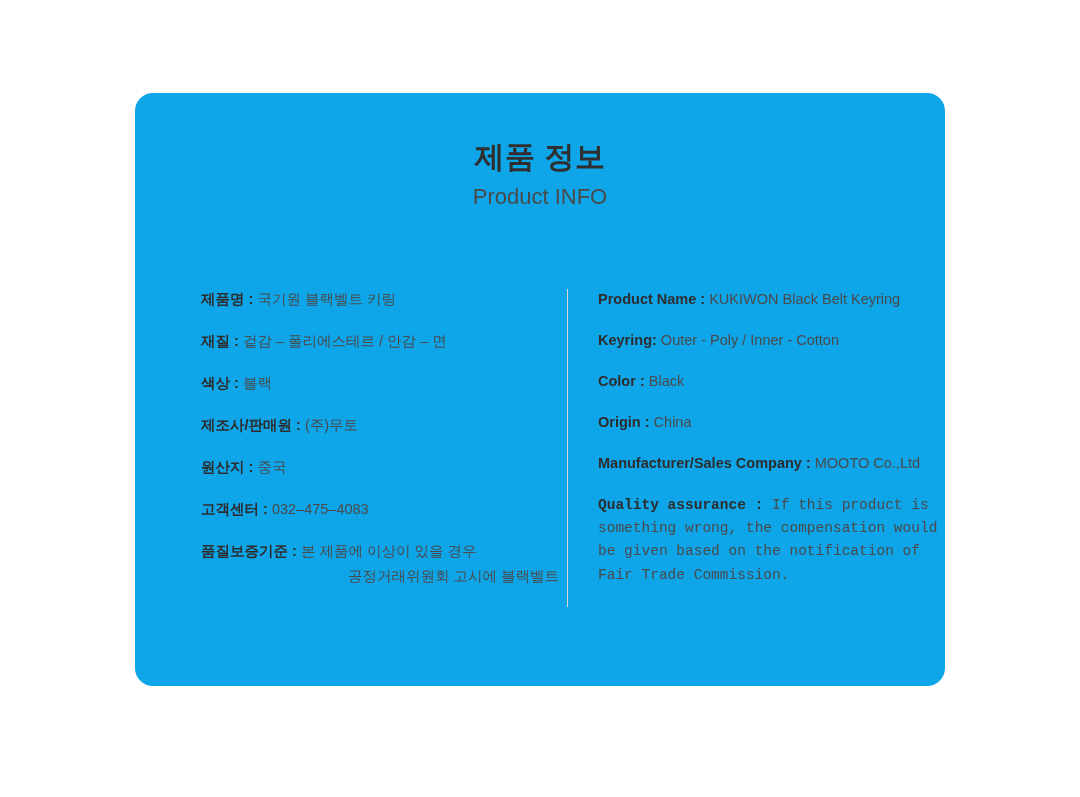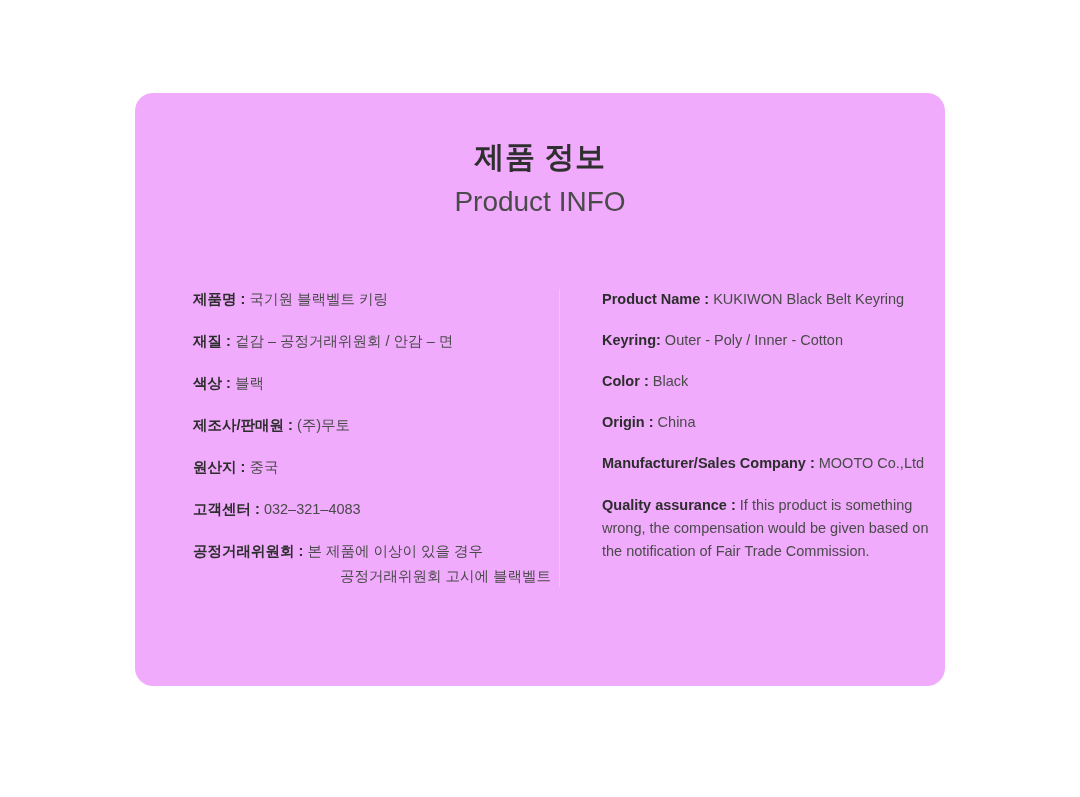--- a/index.html
+++ b/index.html
@@ -14,61 +14,61 @@
     position: relative;
     overflow: hidden;
   }
 
   .info-card {
     position: absolute;
     left: 135px;
     top: 93px;
     width: 810px;
     height: 593px;
-    background: #f0abfc;
+    background: #0ea5e9;
     border-radius: 18px;
     box-sizing: border-box;
   }
 
   .card-header {
     text-align: center;
     padding-top: 45px;
   }
   .title-ko {
     font-size: 30px;
     font-weight: bold;
     color: #2f2f2f;
     letter-spacing: 0.5px;
     line-height: 1.25;
   }
   .title-en {
-    font-size: 28px;
+    font-size: 22px;
     font-weight: 400;
     color: #4a4a4a;
     line-height: 1.4;
     margin-top: 6px;
   }
 
   .columns {
     position: absolute;
-    left: 4px;
+    left: 12px;
     top: 196px;
     width: 100%;
     display: flex;
     box-sizing: border-box;
   }
 
   .col-left {
     width: 420px;
     padding-left: 54px;
     box-sizing: border-box;
   }
   .col-right {
     width: 390px;
-    padding-left: 42px;
+    padding-left: 30px;
     border-left: 1px solid #d7d7d7;
     box-sizing: border-box;
   }
 
   .row {
     font-size: 14.5px;
     color: #3c3c3c;
     line-height: 1.45;
     margin-bottom: 21px;
   }
@@ -92,20 +92,21 @@
     text-align: right;
     padding-right: 8px;
     margin-top: 4px;
   }
 
   .col-right .row {
     margin-bottom: 20px;
   }
   .col-right .row-quality {
     line-height: 1.6;
+    font-family: Liberation Mono, monospace;
   }
 </style>
 </head>
 <body>
 
 <div class="info-card">
 
   <div class="card-header">
     <div class="title-ko">제품 정보</div>
     <div class="title-en">Product INFO</div>
@@ -113,40 +114,40 @@
 
   <div class="columns">
 
     <div class="col-left">
       <div class="row">
         <span class="lbl">제품명 :</span>
         <span class="val">국기원 블랙벨트 키링</span>
       </div>
       <div class="row">
         <span class="lbl">재질 :</span>
-        <span class="val">겉감 – 공정거래위원회 / 안감 – 면</span>
+        <span class="val">겉감 – 폴리에스테르 / 안감 – 면</span>
       </div>
       <div class="row">
         <span class="lbl">색상 :</span>
         <span class="val">블랙</span>
       </div>
       <div class="row">
         <span class="lbl">제조사/판매원 :</span>
         <span class="val">(주)무토</span>
       </div>
       <div class="row">
         <span class="lbl">원산지 :</span>
         <span class="val">중국</span>
       </div>
       <div class="row">
         <span class="lbl">고객센터 :</span>
-        <span class="val">032–321–4083</span>
+        <span class="val">032–475–4083</span>
       </div>
       <div class="row row-warranty">
-        <span class="lbl">공정거래위원회 :</span>
+        <span class="lbl">품질보증기준 :</span>
         <span class="val">본 제품에 이상이 있을 경우</span>
         <span class="val cont">공정거래위원회 고시에 블랙벨트</span>
       </div>
     </div>
 
     <div class="col-right">
       <div class="row">
         <span class="lbl">Product Name :</span>
         <span class="val">KUKIWON Black Belt Keyring</span>
       </div>

